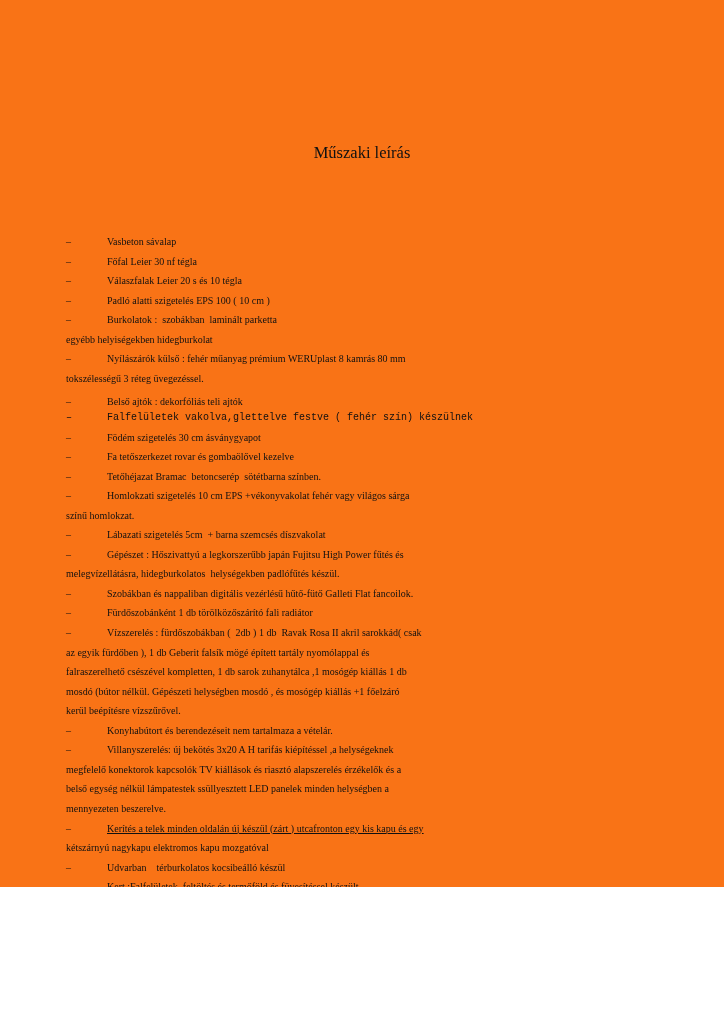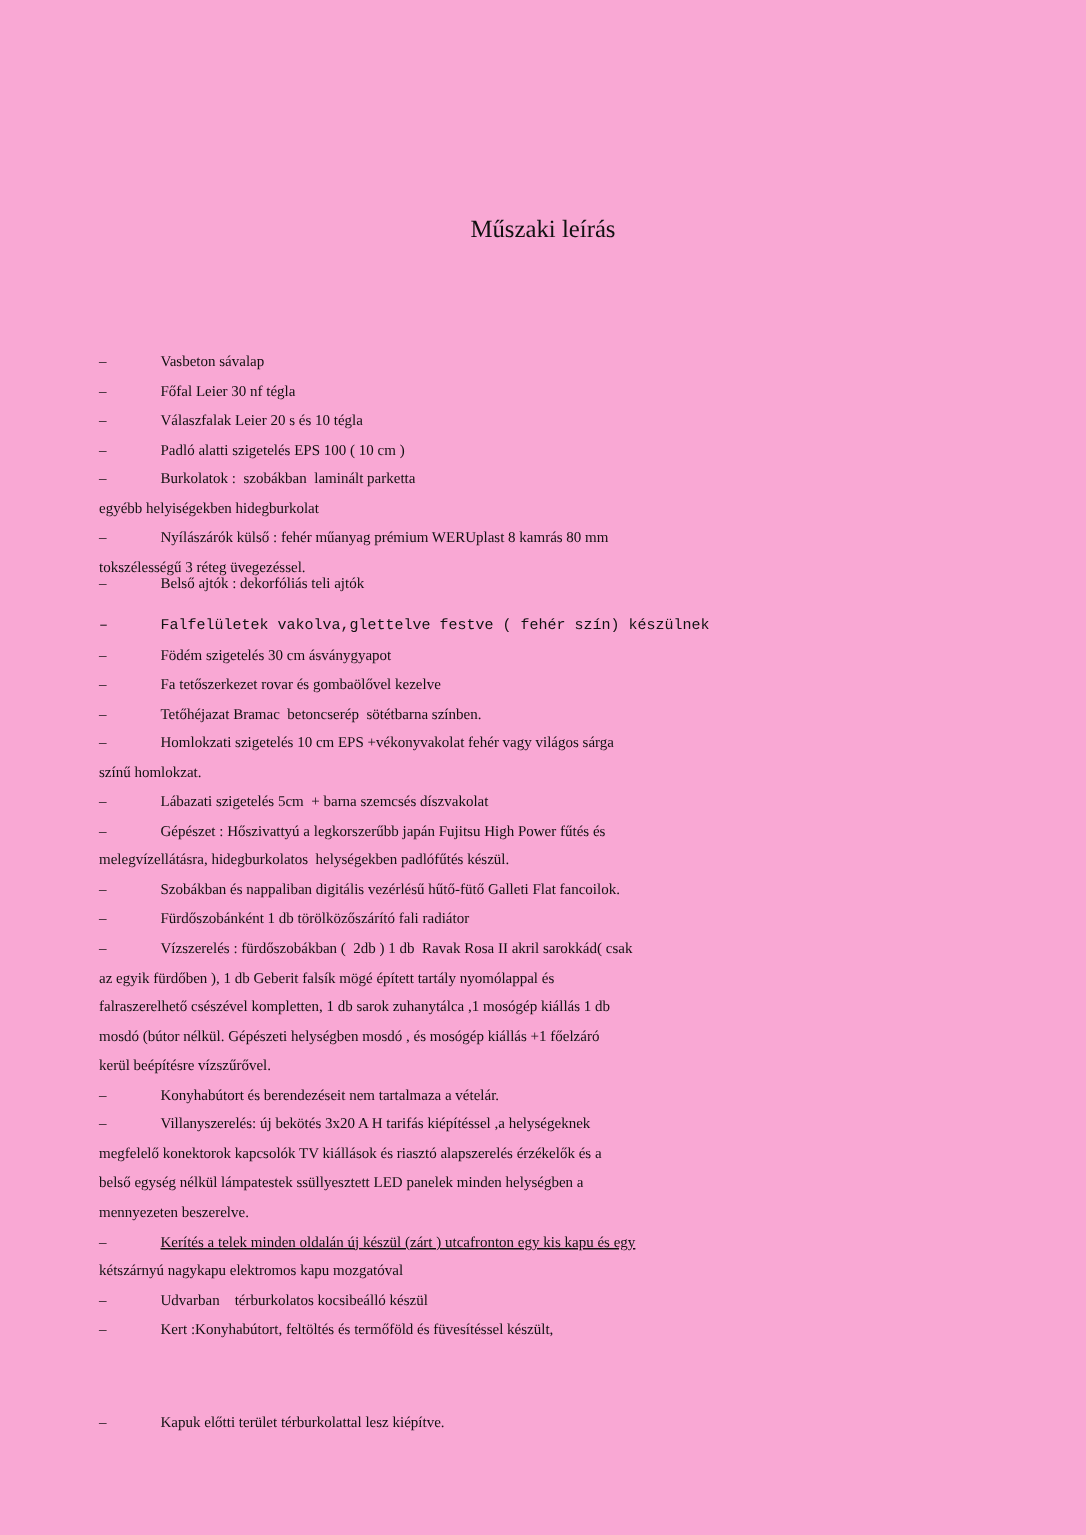--- a/index.html
+++ b/index.html
@@ -9,22 +9,22 @@
   }
   body {
     width: 724px;
     height: 1023px;
     font-family: "Liberation Serif", "DejaVu Serif", serif;
     color: #111111;
   }
   .page {
     position: relative;
     width: 724px;
-    height: 1023px;
-    background: #f9a8d4;
+    height: 887px;
+    background: #f97316;
     overflow: hidden;
   }
   .doc-title {
     position: absolute;
     top: 142px;
     left: 0;
     width: 100%;
     text-align: center;
     font-size: 16.5px;
     line-height: 21px;
@@ -63,21 +63,21 @@
   <div class="doc-title">Műszaki leírás</div>
   <div class="lines" id="lines">
       <div class="line" style="top: 0px;"><span class="dash">–</span><span>Vasbeton sávalap</span></div>
       <div class="line" style="top: 19.55px;"><span class="dash">–</span><span>Főfal Leier 30 nf tégla</span></div>
       <div class="line" style="top: 39.1px;"><span class="dash">–</span><span>Válaszfalak Leier 20 s és 10 tégla</span></div>
       <div class="line" style="top: 58.65px;"><span class="dash">–</span><span>Padló alatti szigetelés EPS 100 ( 10 cm )</span></div>
       <div class="line" style="top: 78.2px;"><span class="dash">–</span><span>Burkolatok :  szobákban  laminált parketta</span></div>
       <div class="line" style="top: 97.75px;"><span>egyébb helyiségekben hidegburkolat</span></div>
       <div class="line" style="top: 117.3px;"><span class="dash">–</span><span>Nyílászárók külső : fehér műanyag prémium WERUplast 8 kamrás 80 mm</span></div>
       <div class="line" style="top: 136.85px;"><span>tokszélességű 3 réteg üvegezéssel.</span></div>
-      <div class="line" style="top: 148px;"><span class="dash">–</span><span>Belső ajtók : dekorfóliás teli ajtók</span></div>
+      <div class="line" style="top: 160px;"><span class="dash">–</span><span>Belső ajtók : dekorfóliás teli ajtók</span></div>
       <div class="line" style="top: 175.95px; font-family: Liberation Mono, monospace;"><span class="dash">–</span><span>Falfelületek vakolva,glettelve festve ( fehér szín) készülnek</span></div>
       <div class="line" style="top: 195.5px;"><span class="dash">–</span><span>Födém szigetelés 30 cm ásványgyapot</span></div>
       <div class="line" style="top: 215.05px;"><span class="dash">–</span><span>Fa tetőszerkezet rovar és gombaölővel kezelve</span></div>
       <div class="line" style="top: 234.6px;"><span class="dash">–</span><span>Tetőhéjazat Bramac  betoncserép  sötétbarna színben.</span></div>
       <div class="line" style="top: 254.15px;"><span class="dash">–</span><span>Homlokzati szigetelés 10 cm EPS +vékonyvakolat fehér vagy világos sárga</span></div>
       <div class="line" style="top: 273.7px;"><span>színű homlokzat.</span></div>
       <div class="line" style="top: 293.25px;"><span class="dash">–</span><span>Lábazati szigetelés 5cm  + barna szemcsés díszvakolat</span></div>
       <div class="line" style="top: 312.8px;"><span class="dash">–</span><span>Gépészet : Hőszivattyú a legkorszerűbb japán Fujitsu High Power fűtés és</span></div>
       <div class="line" style="top: 332.35px;"><span>melegvízellátásra, hidegburkolatos  helységekben padlófűtés készül.</span></div>
       <div class="line" style="top: 351.9px;"><span class="dash">–</span><span>Szobákban és nappaliban digitális vezérlésű hűtő-fütő Galleti Flat fancoilok.</span></div>
@@ -88,16 +88,16 @@
       <div class="line" style="top: 449.65px;"><span>mosdó (bútor nélkül. Gépészeti helységben mosdó , és mosógép kiállás +1 főelzáró</span></div>
       <div class="line" style="top: 469.2px;"><span>kerül beépítésre vízszűrővel.</span></div>
       <div class="line" style="top: 488.75px;"><span class="dash">–</span><span>Konyhabútort és berendezéseit nem tartalmaza a vételár.</span></div>
       <div class="line" style="top: 508.3px;"><span class="dash">–</span><span>Villanyszerelés: új bekötés 3x20 A H tarifás kiépítéssel ,a helységeknek</span></div>
       <div class="line" style="top: 527.85px;"><span>megfelelő konektorok kapcsolók TV kiállások és riasztó alapszerelés érzékelők és a</span></div>
       <div class="line" style="top: 547.4px;"><span>belső egység nélkül lámpatestek ssüllyesztett LED panelek minden helységben a</span></div>
       <div class="line" style="top: 566.95px;"><span>mennyezeten beszerelve.</span></div>
       <div class="line" style="top: 586.5px; text-decoration: underline;"><span class="dash">–</span><span>Kerítés a telek minden oldalán új készül (zárt ) utcafronton egy kis kapu és egy</span></div>
       <div class="line" style="top: 606.05px;"><span>kétszárnyú nagykapu elektromos kapu mozgatóval</span></div>
       <div class="line" style="top: 625.6px;"><span class="dash">–</span><span>Udvarban    térburkolatos kocsibeálló készül</span></div>
-      <div class="line" style="top: 645.15px;"><span class="dash">–</span><span>Kert :Konyhabútort, feltöltés és termőföld és füvesítéssel készült,</span></div>
+      <div class="line" style="top: 645.15px;"><span class="dash">–</span><span>Kert :Falfelületek, feltöltés és termőföld és füvesítéssel készült,</span></div>
       <div class="line" style="top: 691px; margin-top: 16px;"><span class="dash">–</span><span>Kapuk előtti terület térburkolattal lesz kiépítve.</span></div>
     </div>
 </div>
 
 </body></html>

